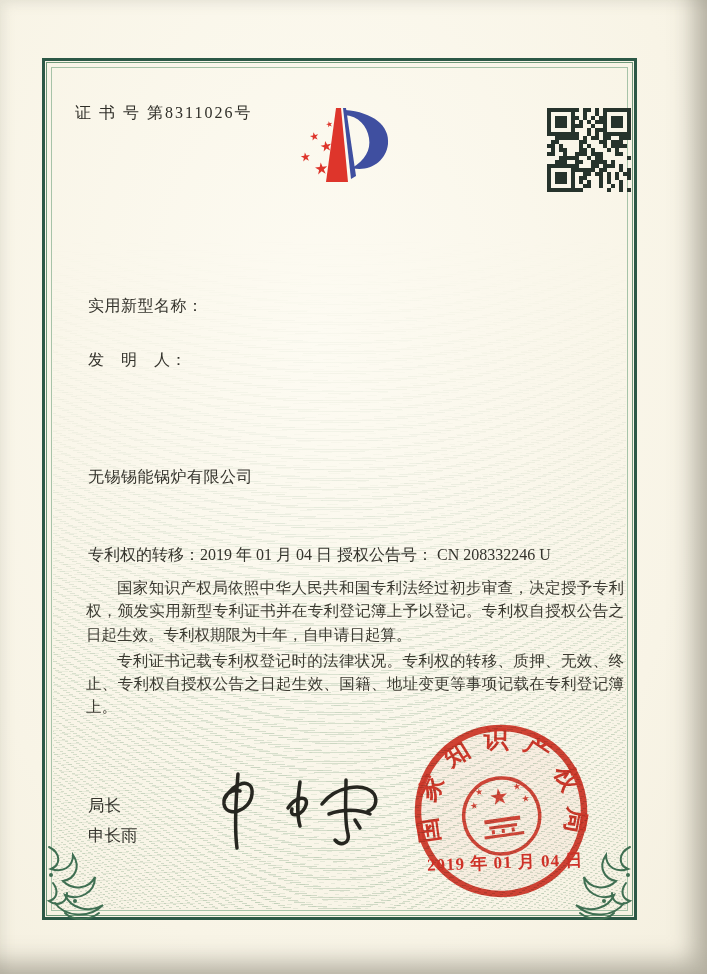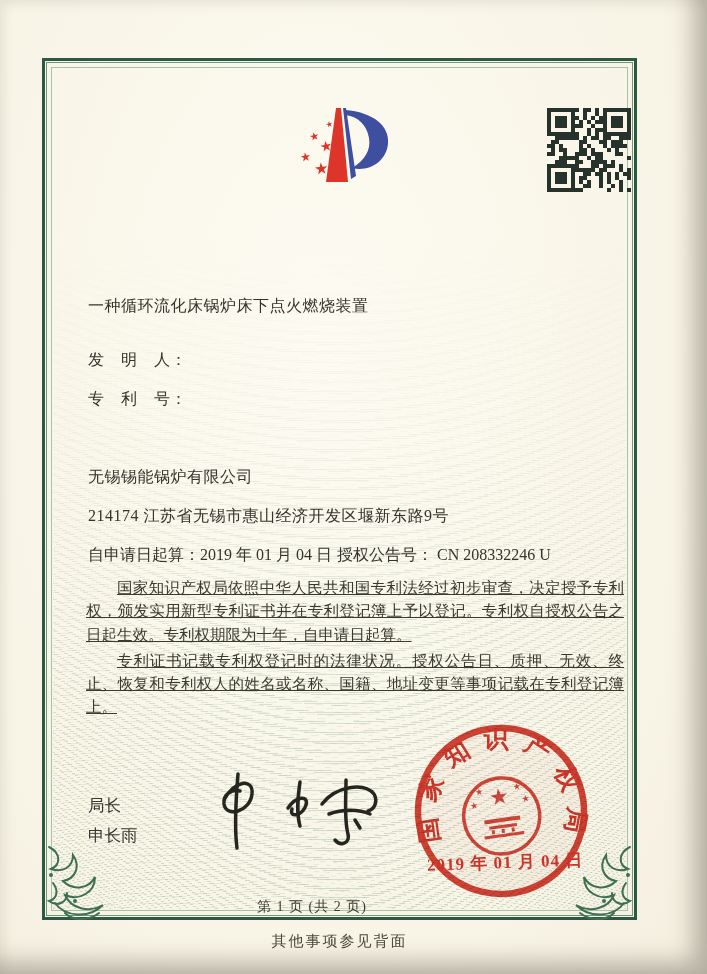--- a/index.html
+++ b/index.html
@@ -32,21 +32,21 @@
     font-size:37px;font-weight:700;letter-spacing:5px;color:#222119;z-index:4;}
   
   .rows{position:absolute;left:88px;top:290px;width:540px;z-index:4;font-size:16px;}
   .row{position:absolute;left:0;width:540px;display:flex;white-space:nowrap;}
   .row .lbl{flex:none;width:134px;letter-spacing:.5px;}
   .row .val{flex:1;letter-spacing:.5px;}
   .r0{top:6px}.r1{top:60px}.r2{top:99px}.r3{top:138px}.r4{top:177px}.r5{top:216px}.r6{top:255px}
   .pair2{position:absolute;left:249px;top:0;white-space:nowrap;}
   
   .paras{position:absolute;left:86px;top:576px;width:538px;z-index:4;}
-  .paras p{margin:0 0 3px 0;font-size:15.5px;line-height:1.5;text-indent:2em;text-align:justify;color:#3b3a31;text-decoration:underline;}
+  .paras p{margin:0 0 3px 0;font-size:15.5px;line-height:1.5;text-indent:2em;text-align:justify;color:#3b3a31;}
   
   .signer-title{position:absolute;left:88px;top:795px;font-size:16.5px;z-index:4;color:#36352e;
     font-family:"Liberation Sans","DejaVu Sans",sans-serif;}
   .signer-name{position:absolute;left:88px;top:825px;font-size:16.5px;z-index:4;color:#36352e;
     font-family:"Liberation Sans","DejaVu Sans",sans-serif;}
   .signature{position:absolute;left:196px;top:768px;width:190px;height:88px;z-index:5;}
   
   .seal-wrap{position:absolute;left:412px;top:722px;width:178px;height:178px;z-index:5;
     transform:rotate(-8deg);mix-blend-mode:multiply;}
   .seal-date{position:absolute;left:427px;top:851px;font-size:17px;font-weight:700;color:#ce3127;
@@ -80,20 +80,21 @@
   <svg class="flourish fl-right" viewBox="0 0 78 82">
     <g fill="none" stroke="#3f6f52" stroke-width="2" stroke-linecap="round">
       <path d="M74,4 C62,10 62,22 72,26 C60,30 50,24 50,12 C42,24 48,36 60,38 C50,48 34,46 28,34 C28,50 44,58 58,52 C52,66 34,70 20,62 C34,76 58,74 68,60"></path>
       <path d="M70,40 C64,48 66,56 74,58 C66,64 56,60 56,50"></path>
       <path d="M24,70 C34,78 50,78 58,70"></path>
       <circle cx="72" cy="32" r="2" fill="#3f6f52" stroke="none"></circle>
       <circle cx="48" cy="58" r="2" fill="#3f6f52" stroke="none"></circle>
     </g>
   </svg>
 
+  <div class="certno">证 书 号 第8311026号</div>
 
   <svg class="logo" viewBox="0 0 120 84">
     <path d="M51,4 L56,4 L63,78 L41,78 Z" fill="#de352b"></path>
     <path d="M58,4 L61,4 L71,72 L66,75 Z" fill="#3f4fa0"></path>
     <path d="M60,6 C88,8 105,22 103,40 C101,58 84,68 67,64 C80,56 86,46 84,34 C82,22 74,12 59,11 Z" fill="#3f4fa0"></path>
     <g fill="#de352b" font-family="DejaVu Sans, sans-serif" text-anchor="middle">
       <text x="45" y="23" font-size="8" transform="rotate(-14 45 23)">★</text>
       <text x="30" y="36" font-size="11" transform="rotate(-12 30 36)">★</text>
       <text x="42" y="47" font-size="14" transform="rotate(-10 42 47)">★</text>
       <text x="21" y="57" font-size="12" transform="rotate(-8 21 57)">★</text>
@@ -338,49 +339,47 @@
       <i style="left:28px;top:80px"></i>
       <i style="left:32px;top:80px"></i>
       <i style="left:60px;top:80px"></i>
       <i style="left:72px;top:80px"></i>
       <i style="left:80px;top:80px"></i>
     </div>
 
 
   <div class="rows">
     <div class="row r0">
-      <span class="val">一种循环流化床锅炉床下点火燃烧装置</span>
+      <span class="lbl">实用新型名称：</span>
     </div>
     <div class="row r1">
       <span class="lbl">发　明　人：</span>
     </div>
     <div class="row r2">
-      <span class="lbl">专　利　号：</span>
     </div>
     <div class="row r3">
     </div>
     <div class="row r4">
       <span class="val">无锡锡能锅炉有限公司</span>
     </div>
     <div class="row r5">
-      <span class="val">214174 江苏省无锡市惠山经济开发区堰新东路9号</span>
     </div>
     <div class="row r6">
-      <span>自申请日起算：</span>
+      <span>专利权的转移：</span>
       <span>2019 年 01 月 04 日</span>
       <span class="pair2">
         <span>授权公告号：</span>
         <span>CN 208332246 U</span>
       </span>
     </div>
   </div>
 
   <div class="paras">
     <p>国家知识产权局依照中华人民共和国专利法经过初步审查，决定授予专利权，颁发实用新型专利证书并在专利登记簿上予以登记。专利权自授权公告之日起生效。专利权期限为十年，自申请日起算。</p>
-    <p>专利证书记载专利权登记时的法律状况。授权公告日、质押、无效、终止、恢复和专利权人的姓名或名称、国籍、地址变更等事项记载在专利登记簿上。</p>
+    <p>专利证书记载专利权登记时的法律状况。专利权的转移、质押、无效、终止、专利权自授权公告之日起生效、国籍、地址变更等事项记载在专利登记簿上。</p>
   </div>
 
   <div class="signer-title">局长</div>
   <div class="signer-name">申长雨</div>
 
   <svg class="signature" viewBox="0 0 190 88">
     <g fill="none" stroke="#262620" stroke-width="3.5" stroke-linecap="round" stroke-linejoin="round">
       <path d="M28,32 C38,12 58,10 56,26 C54,44 30,50 28,36 C27,26 36,21 44,23"></path>
       <path d="M42,6 C40,30 38,58 41,80"></path>
       <path d="M92,40 C100,28 113,27 110,37 C107,47 93,51 96,41"></path>
@@ -412,16 +411,14 @@
         <rect x="75" y="103" width="28" height="3"></rect>
         <rect x="77" y="107" width="3" height="4"></rect>
         <rect x="87" y="107" width="3" height="4"></rect>
         <rect x="97" y="107" width="3" height="4"></rect>
         <rect x="69" y="112" width="40" height="3"></rect>
       </g>
     </svg>
   </div>
   <div class="seal-date">2019 年 01 月 04 日</div>
 
-  <div class="page-footer">第 1 页 (共 2 页)</div>
-  <div class="note">其他事项参见背面</div>
 
 </div>
 
 </body></html>

